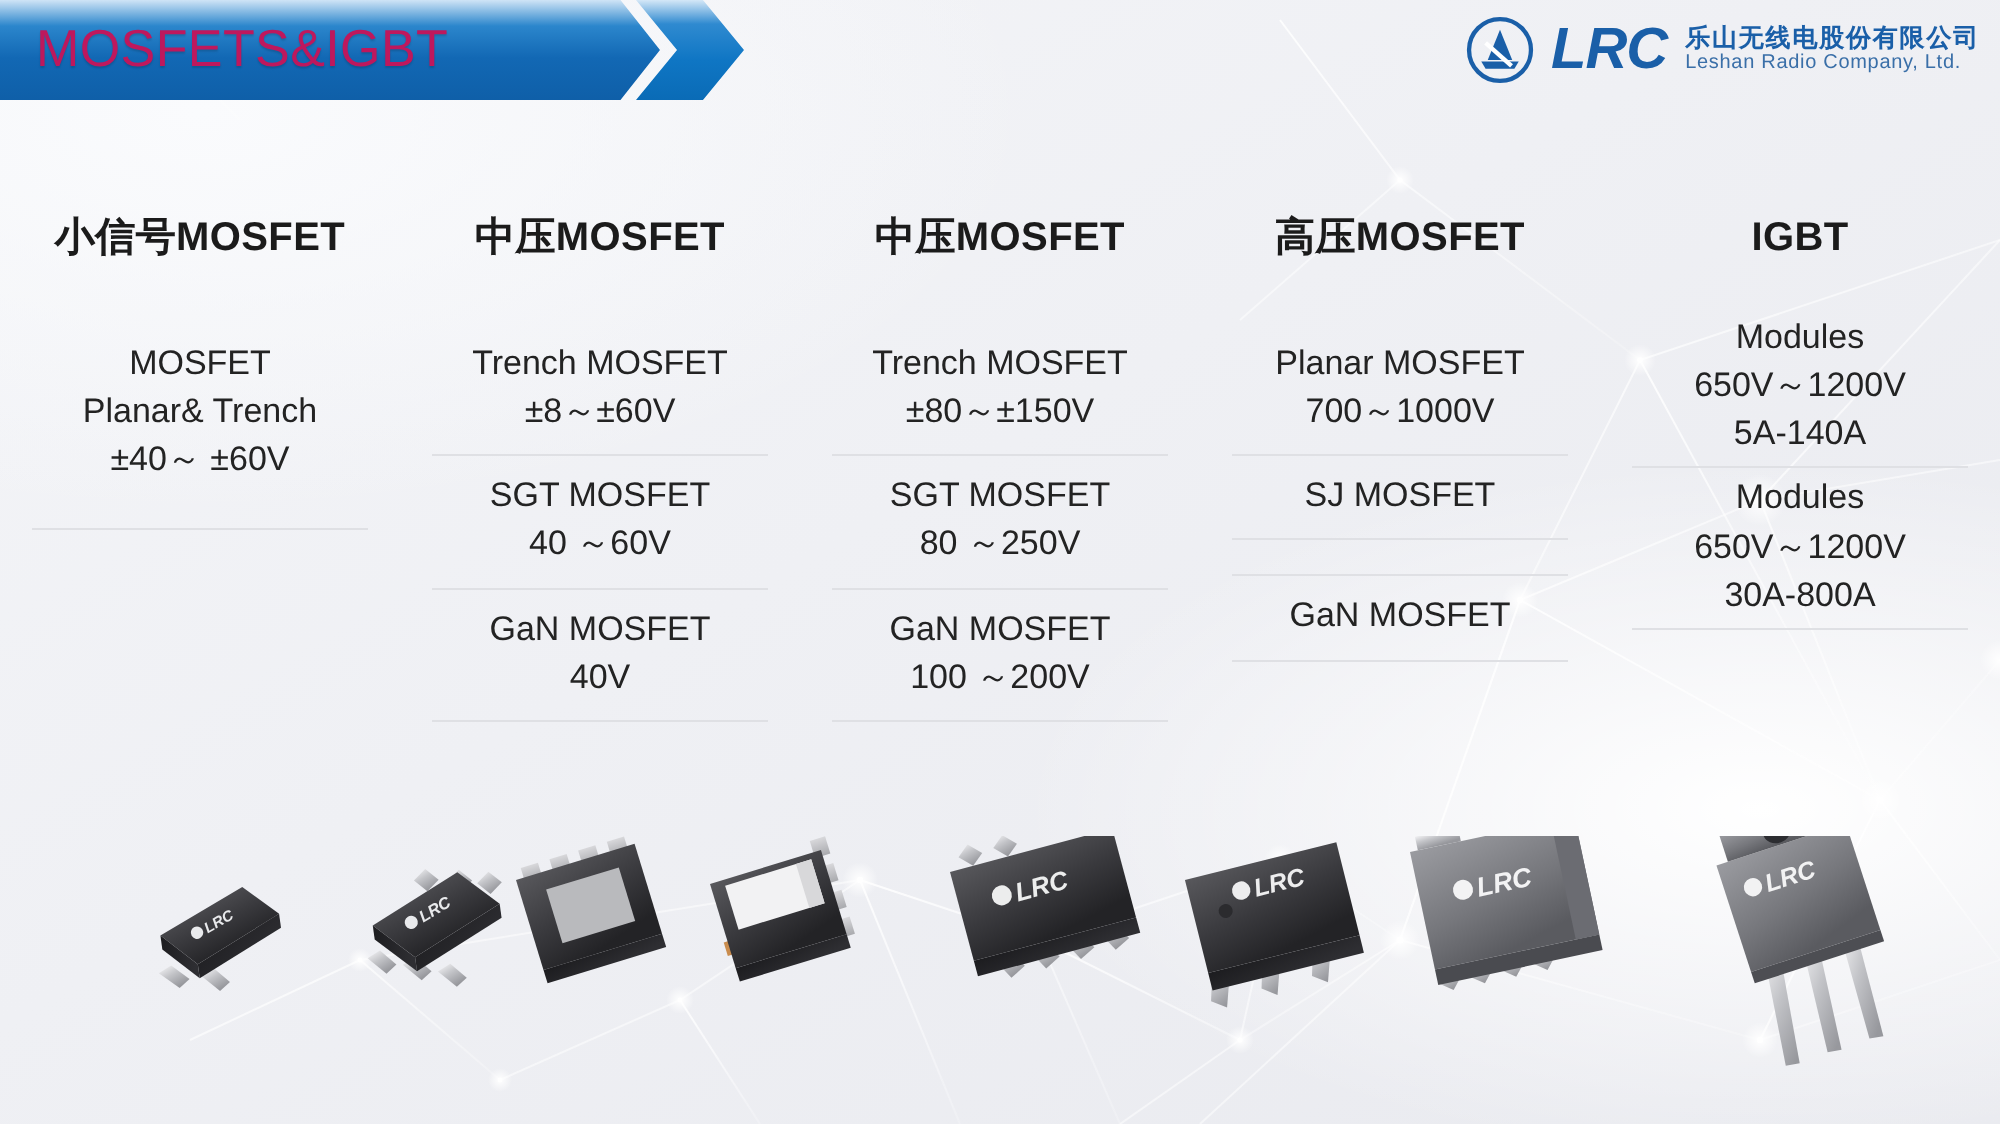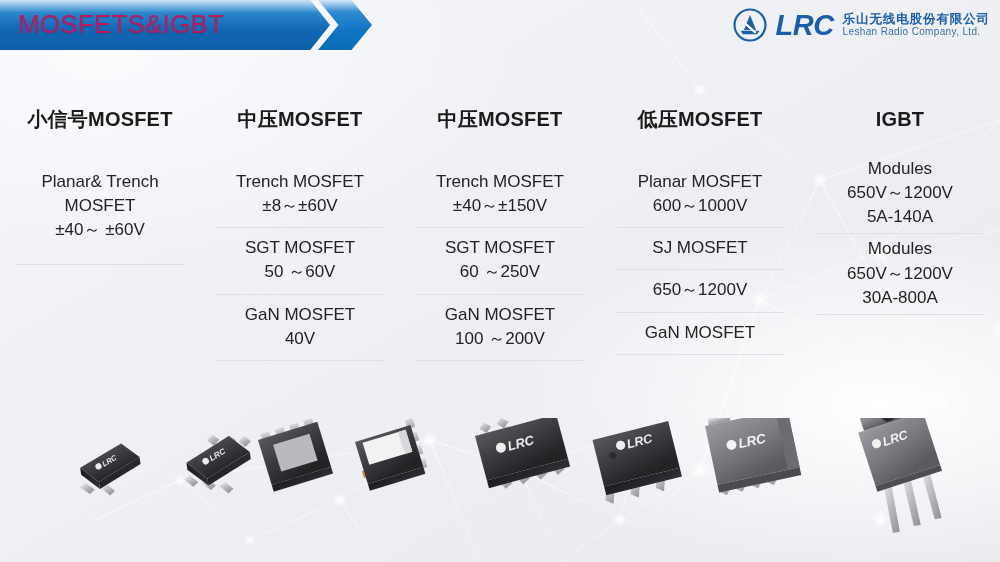--- a/index.html
+++ b/index.html
@@ -183,75 +183,74 @@
     <div id="logo-en">Leshan  Radio Company, Ltd.</div>
   </div>
 </div>
 
 <div id="cols">
 
   <div class="col col-1">
     <div class="col-head">小信号MOSFET</div>
     <div class="entries">
       <div class="entry">
+        <span class="ln">MOSFET</span>
         <span class="ln">Planar&amp; Trench</span>
-        <span class="ln">MOSFET</span>
         <span class="ln">±40～ ±60V</span>
       </div>
     </div>
   </div>
 
   <div class="col col-2">
     <div class="col-head">中压MOSFET</div>
     <div class="entries">
       <div class="entry">
         <span class="ln">Trench MOSFET</span>
         <span class="ln">±8～±60V</span>
       </div>
       <div class="entry">
         <span class="ln">SGT MOSFET</span>
-        <span class="ln">50 ～60V</span>
+        <span class="ln">40 ～60V</span>
       </div>
       <div class="entry">
         <span class="ln">GaN MOSFET</span>
         <span class="ln">40V</span>
       </div>
     </div>
   </div>
 
   <div class="col col-3">
     <div class="col-head">中压MOSFET</div>
     <div class="entries">
       <div class="entry">
         <span class="ln">Trench MOSFET</span>
-        <span class="ln">±40～±150V</span>
+        <span class="ln">±80～±150V</span>
       </div>
       <div class="entry">
         <span class="ln">SGT MOSFET</span>
-        <span class="ln">60 ～250V</span>
+        <span class="ln">80 ～250V</span>
       </div>
       <div class="entry">
         <span class="ln">GaN MOSFET</span>
         <span class="ln">100 ～200V</span>
       </div>
     </div>
   </div>
 
   <div class="col col-4">
-    <div class="col-head">低压MOSFET</div>
+    <div class="col-head">高压MOSFET</div>
     <div class="entries">
       <div class="entry">
         <span class="ln">Planar MOSFET</span>
-        <span class="ln">600～1000V</span>
+        <span class="ln">700～1000V</span>
       </div>
       <div class="entry">
         <span class="ln">SJ MOSFET</span>
       </div>
       <div class="entry">
-        <span class="ln">650～1200V</span>
       </div>
       <div class="entry">
         <span class="ln">GaN MOSFET</span>
       </div>
     </div>
   </div>
 
   <div class="col col-5">
     <div class="col-head">IGBT</div>
     <div class="entries">

